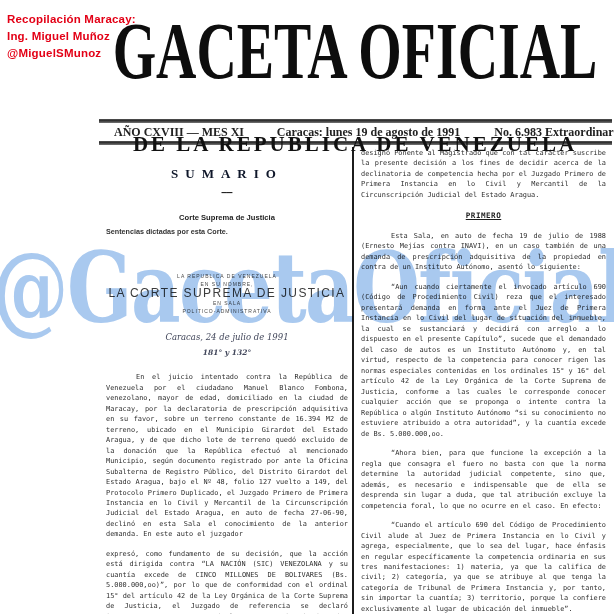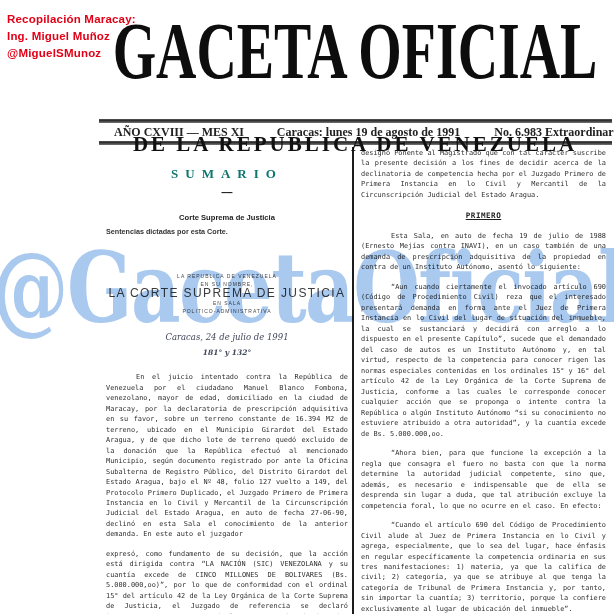--- a/index.html
+++ b/index.html
@@ -34,21 +34,21 @@
 
   .vdivider{position:absolute;left:352px;top:147px;width:2px;height:467px;background:#1c1c1c;}
 
   
   .col{position:absolute;top:148px;font-family:"DejaVu Sans Mono",monospace;
        font-size:6.9px;line-height:1.52;color:#2e2e2e;text-align:justify;}
   .col-left{left:106px;width:242px;}
   .col-right{left:361px;width:245px;}
 
   .sumario-title{margin-top:16px;text-align:center;font-family:"Liberation Serif",serif;
-                 font-weight:bold;font-size:13px;letter-spacing:7px;color:#0f766e;}
+                 font-weight:bold;font-size:13px;letter-spacing:7px;color:#0f172a;}
   .sumario-dash{text-align:center;font-weight:bold;font-size:9px;letter-spacing:0;
                 margin-top:2px;color:#111;}
   .sumario-entry{margin-top:13px;text-align:center;font-family:"Liberation Sans",sans-serif;
                  font-weight:bold;font-size:7.6px;color:#1e1e1e;}
   .sumario-sub{margin-top:3px;text-align:left;font-family:"Liberation Sans",sans-serif;
                font-weight:bold;font-size:7.2px;color:#333;}
 
   .court-header{margin-top:34px;text-align:center;color:#4a4a4a;
                 font-family:"Liberation Sans",sans-serif;}
   .ch-tiny{font-size:5px;letter-spacing:1px;line-height:8px;display:block;}

